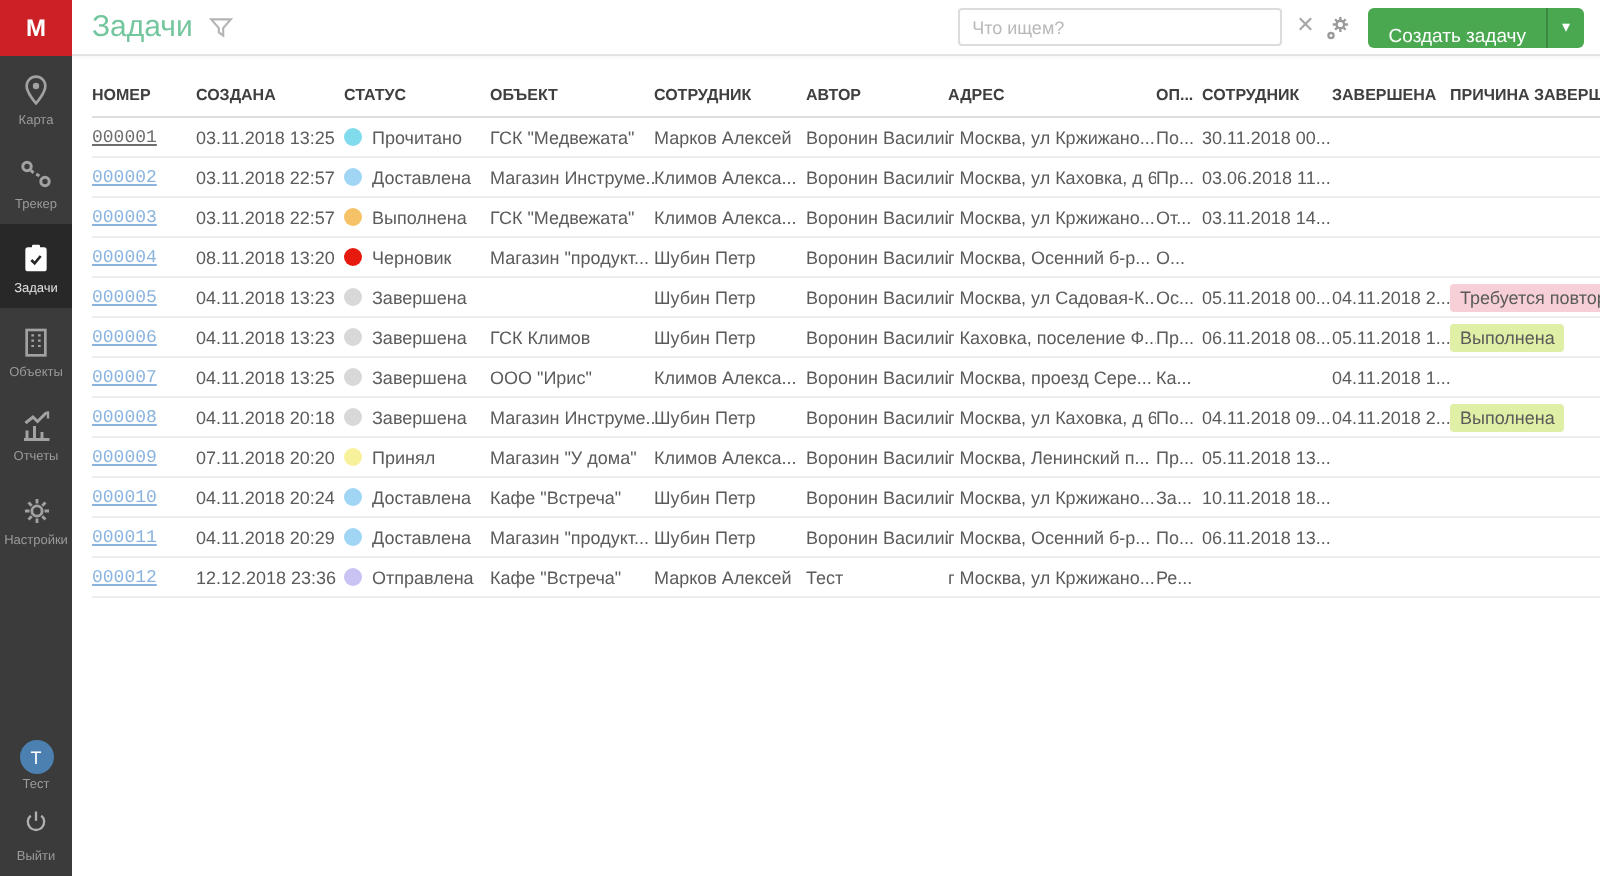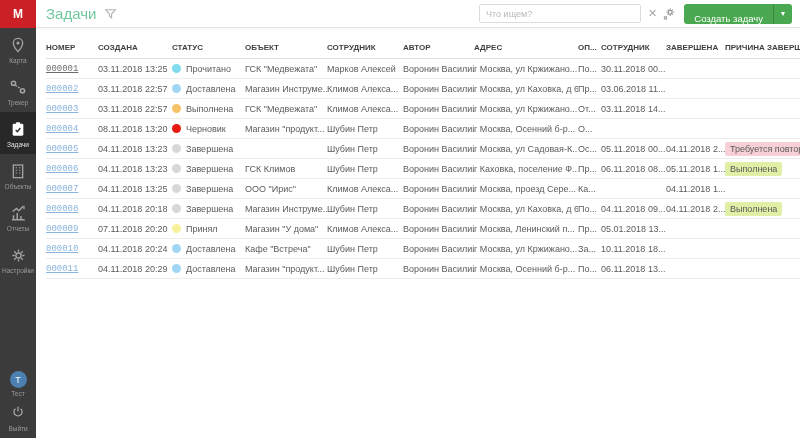--- a/index.html
+++ b/index.html
@@ -304,21 +304,21 @@
             </tr>
             <tr>
               <td><a href="#" class="num-link">000009</a></td>
               <td>07.11.2018 20:20</td>
               <td><span class="dot" style="background: rgb(247, 241, 155);"></span><span>Принял</span></td>
               <td>Магазин "У дома"</td>
               <td>Климов Алекса...</td>
               <td>Воронин Василий</td>
               <td>г Москва, Ленинский п...</td>
               <td>Пр...</td>
-              <td>05.01.2018 13...</td>
+              <td>05.11.2018 13...</td>
               <td></td>
               <td class="reason-cell"></td>
             </tr>
             <tr>
               <td><a href="#" class="num-link">000010</a></td>
               <td>04.11.2018 20:24</td>
               <td><span class="dot" style="background: rgb(160, 213, 244);"></span><span>Доставлена</span></td>
               <td>Кафе "Встреча"</td>
               <td>Шубин Петр</td>
               <td>Воронин Василий</td>
@@ -331,20 +331,33 @@
             <tr>
               <td><a href="#" class="num-link">000011</a></td>
               <td>04.11.2018 20:29</td>
               <td><span class="dot" style="background: rgb(160, 213, 244);"></span><span>Доставлена</span></td>
               <td>Магазин "продукт...</td>
               <td>Шубин Петр</td>
               <td>Воронин Василий</td>
               <td>г Москва, Осенний б-р...</td>
               <td>По...</td>
               <td>06.11.2018 13...</td>
+              <td></td>
+              <td class="reason-cell"></td>
+            </tr>
+            <tr>
+              <td><a href="#" class="num-link">000012</a></td>
+              <td>12.12.2018 23:36</td>
+              <td><span class="dot" style="background: rgb(201, 195, 243);"></span><span>Отправлена</span></td>
+              <td>Кафе "Встреча"</td>
+              <td>Марков Алексей</td>
+              <td>Тест</td>
+              <td>г Москва, ул Кржижано...</td>
+              <td>Ре...</td>
+              <td></td>
               <td></td>
               <td class="reason-cell"></td>
             </tr>
           </tbody>
       </table>
     </div>
   </div>
 </div>
 
 </body></html>

